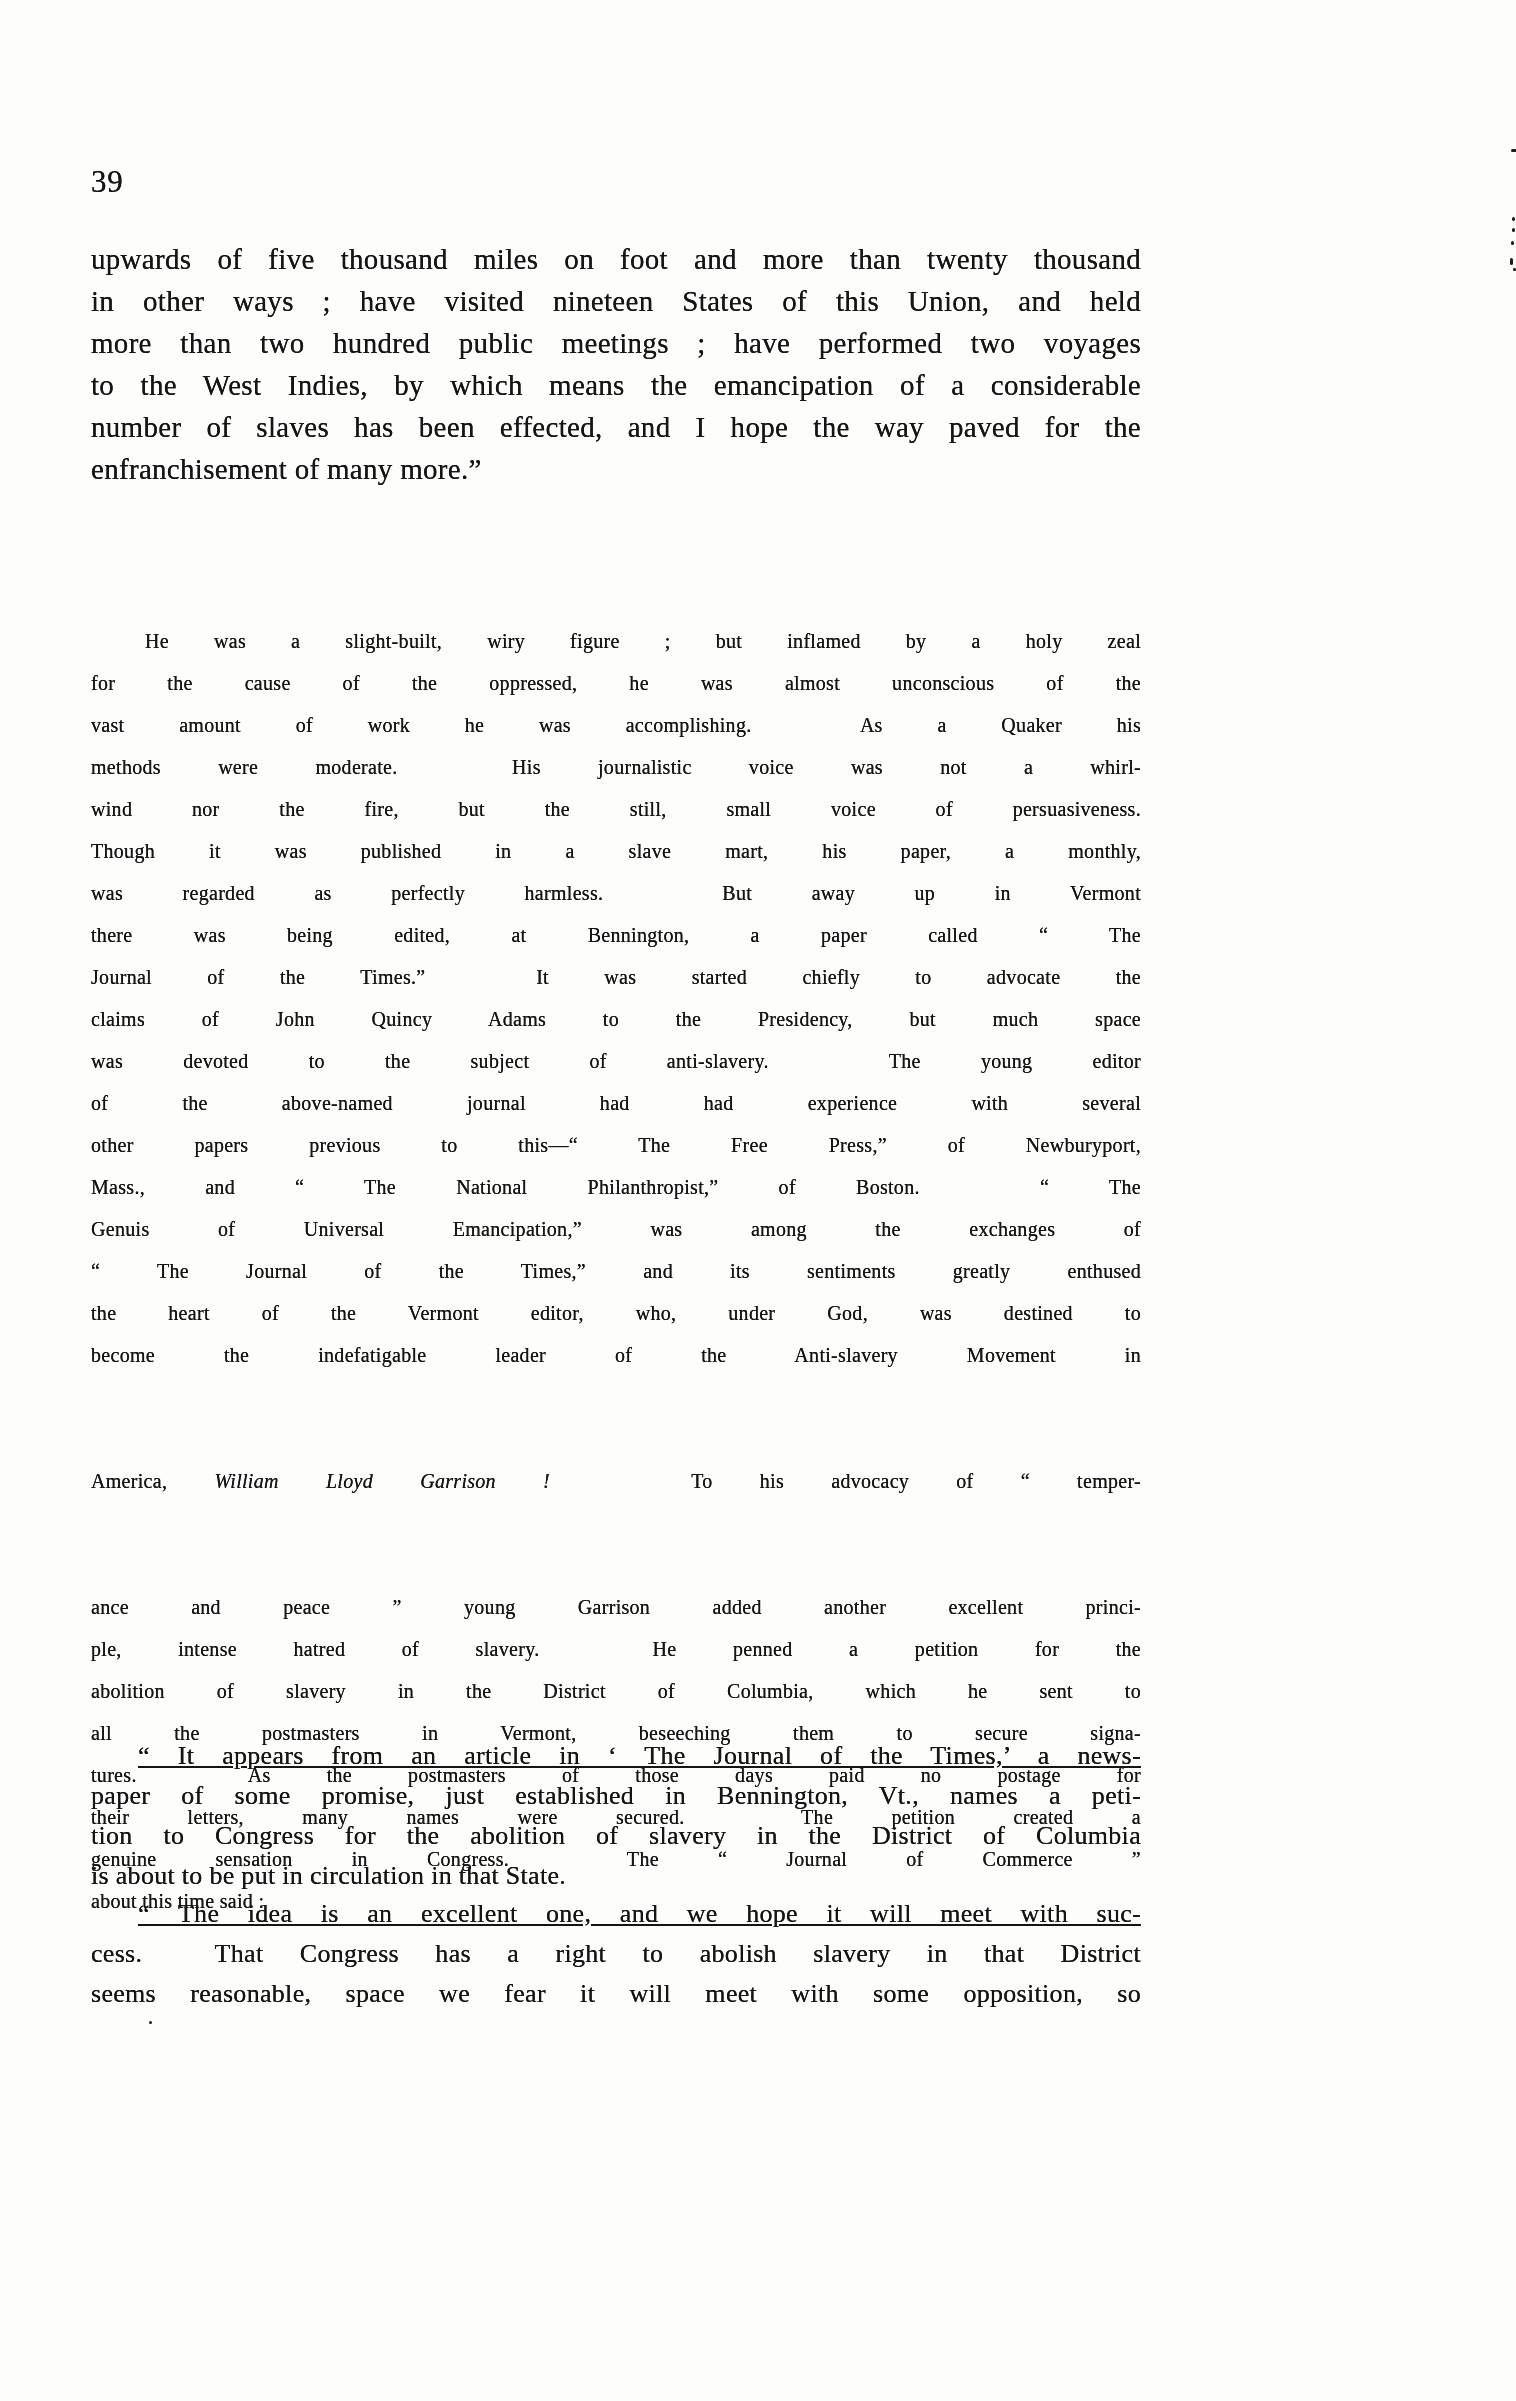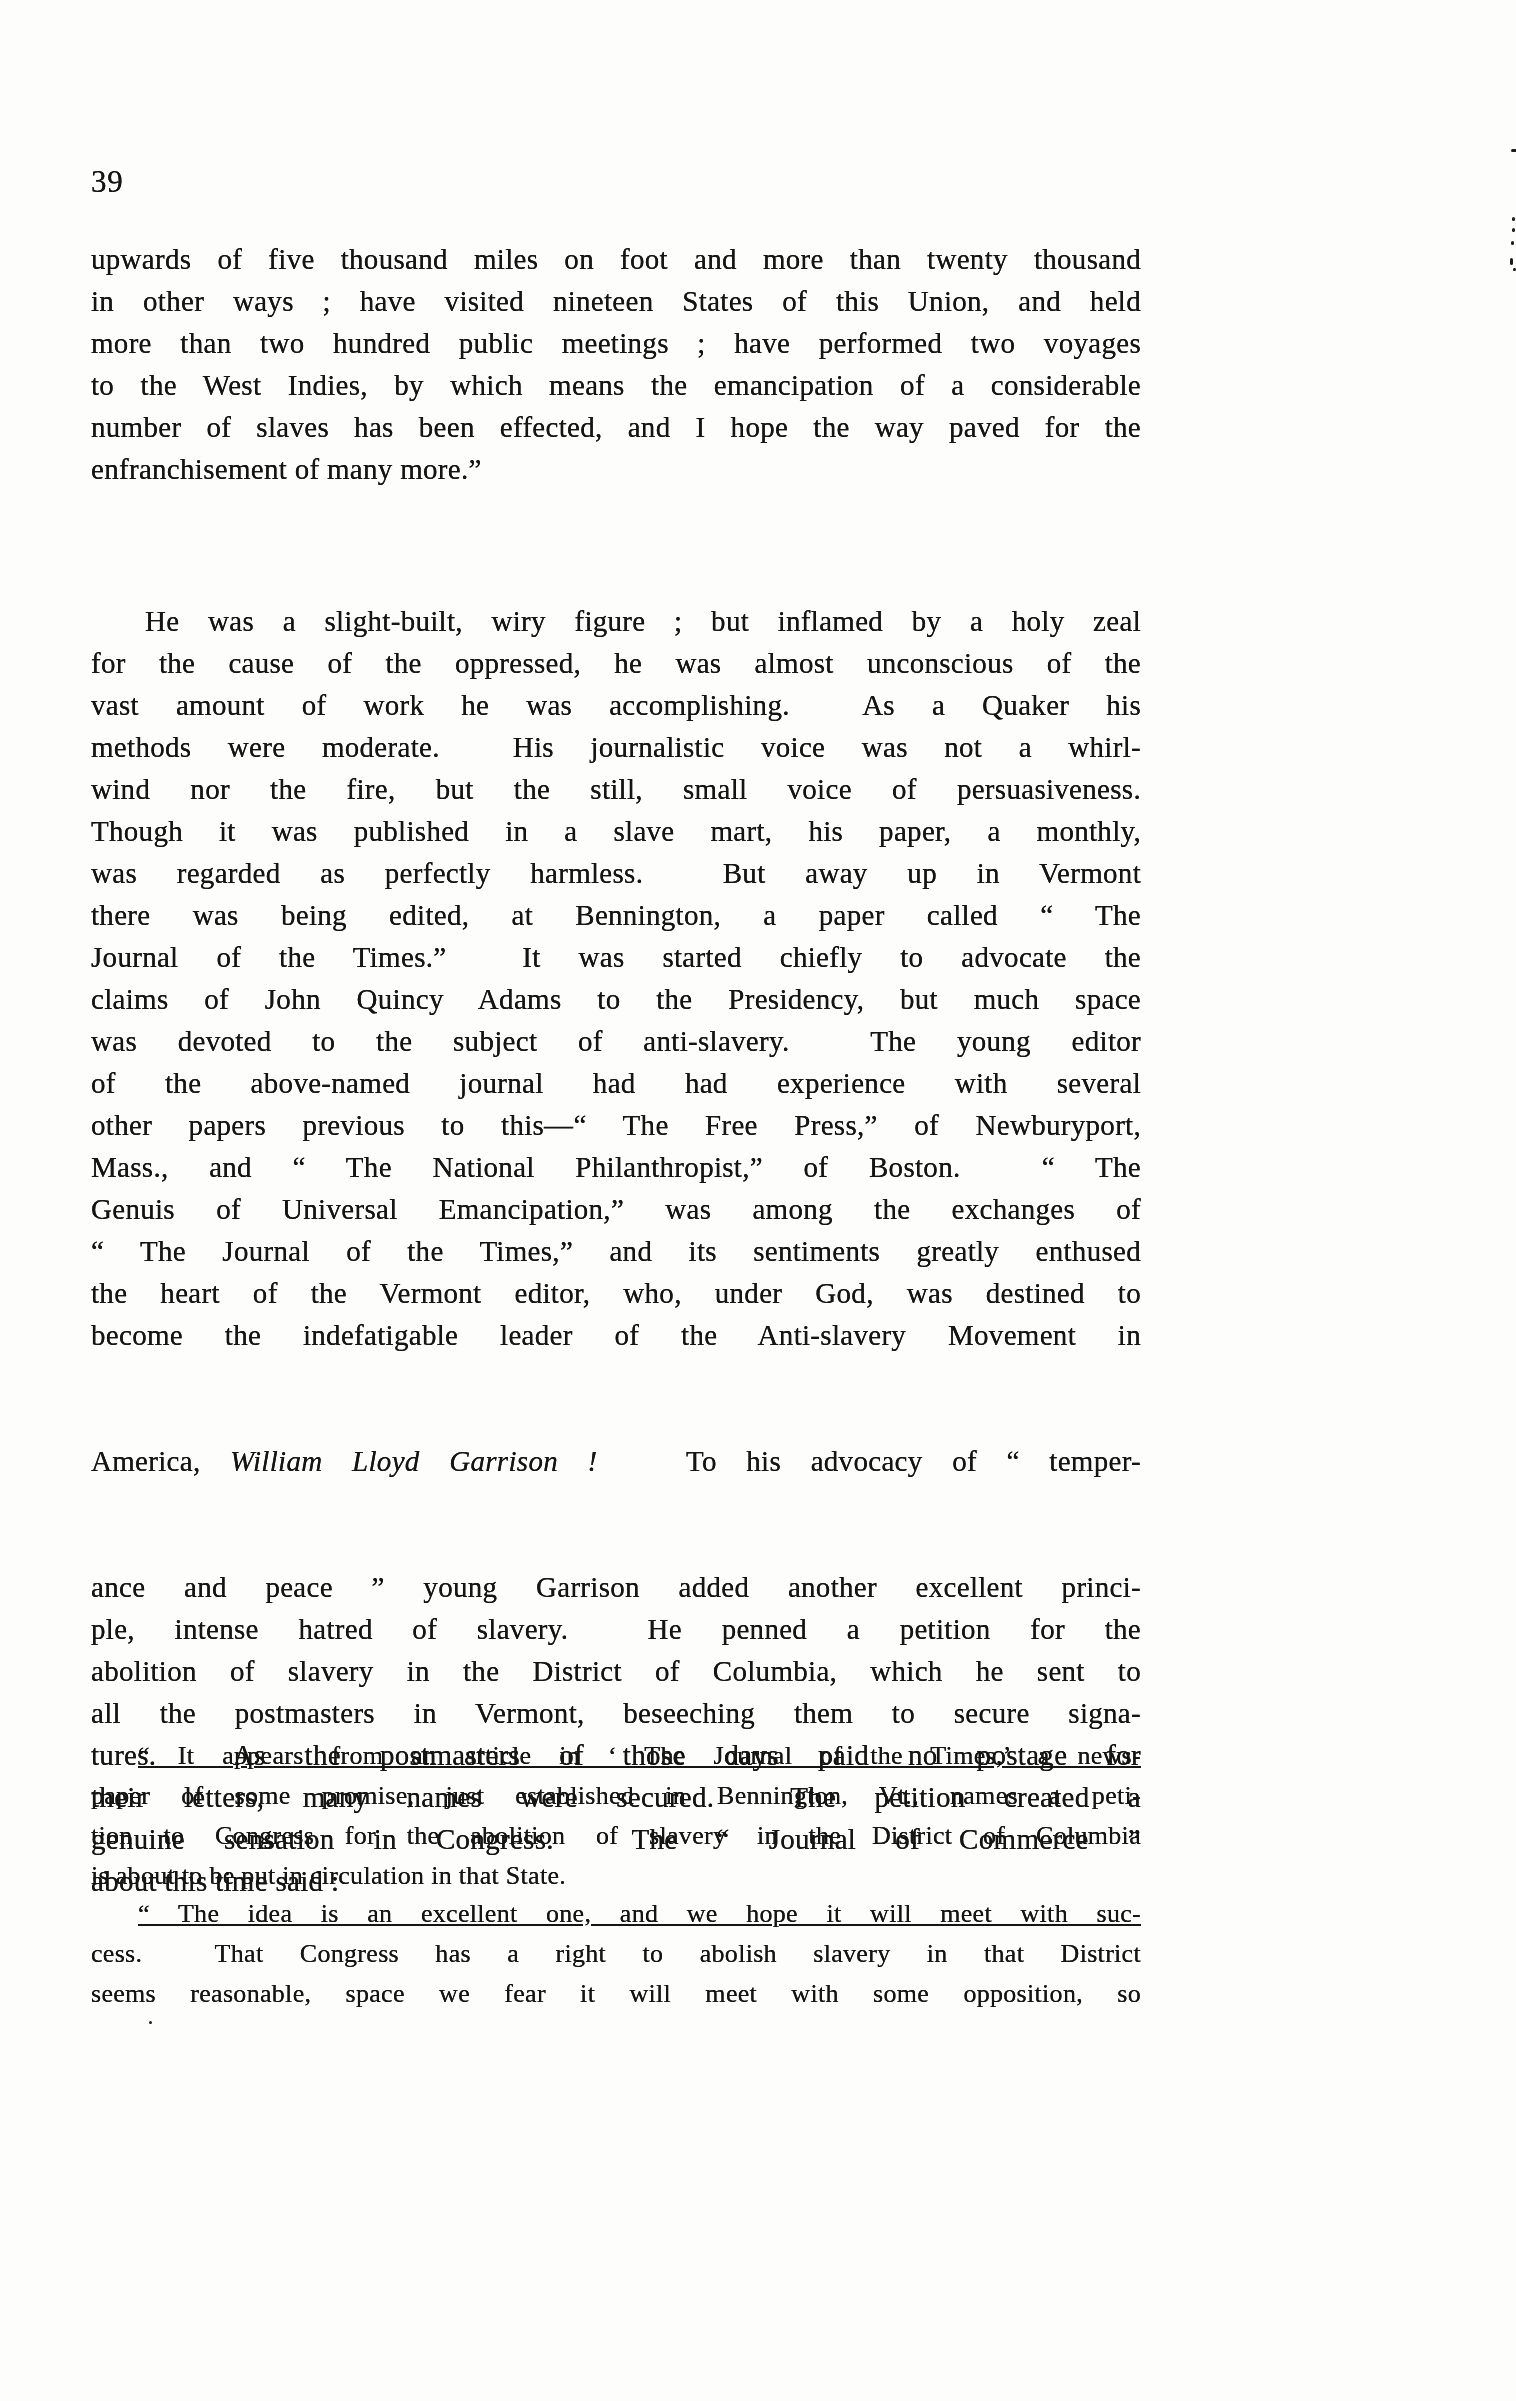--- a/index.html
+++ b/index.html
@@ -27,21 +27,21 @@
     letter-spacing:0.8px;
     text-shadow:0 0 0.3px currentColor;
   }
   .block{
     position:absolute;left:91px;width:1050px;
     white-space:pre-wrap;
     text-shadow:0 0 0.4px currentColor;
     letter-spacing:0.3px;
   }
   .p1{top:238px;font-size:29px;line-height:42px;}
-  .p2{top:516px;font-size:29px;line-height:42px;}
+  .p2{top:536px;font-size:20px;line-height:42px;}
   .quote-a{top:1736px;font-size:26px;line-height:40px;}
   .quote-b{top:1894px;font-size:26px;line-height:40px;}
   .line{text-align:justify;text-align-last:justify;}
   .endline{text-align-last:auto;}
   .seg-a .line:first-child{text-indent:54px;}
   .quote-a .line:first-child,
   .quote-b .line:first-child{text-indent:47px;text-decoration:underline;}
   .italic-seg{font-style:italic;}
   .speck{position:absolute;background:#1c1c1c;border-radius:50%;}
 </style>

